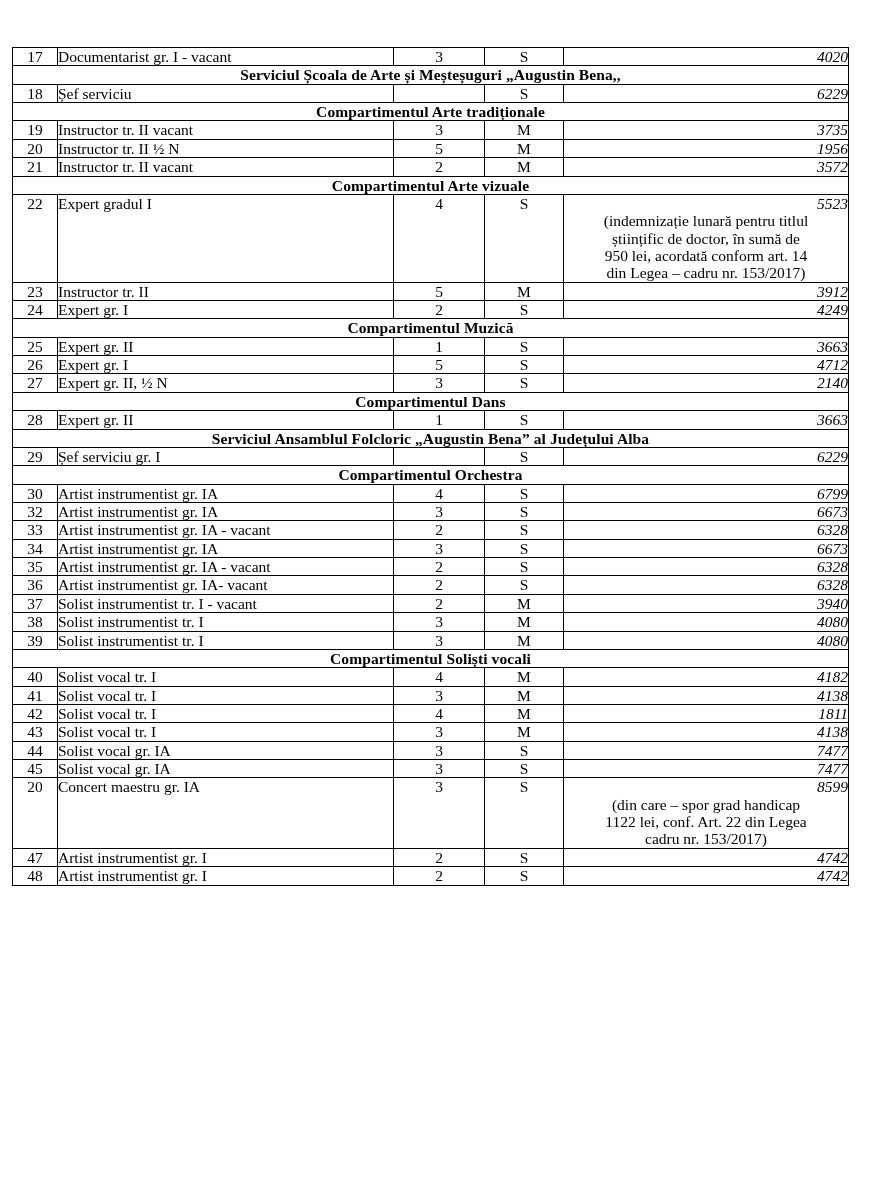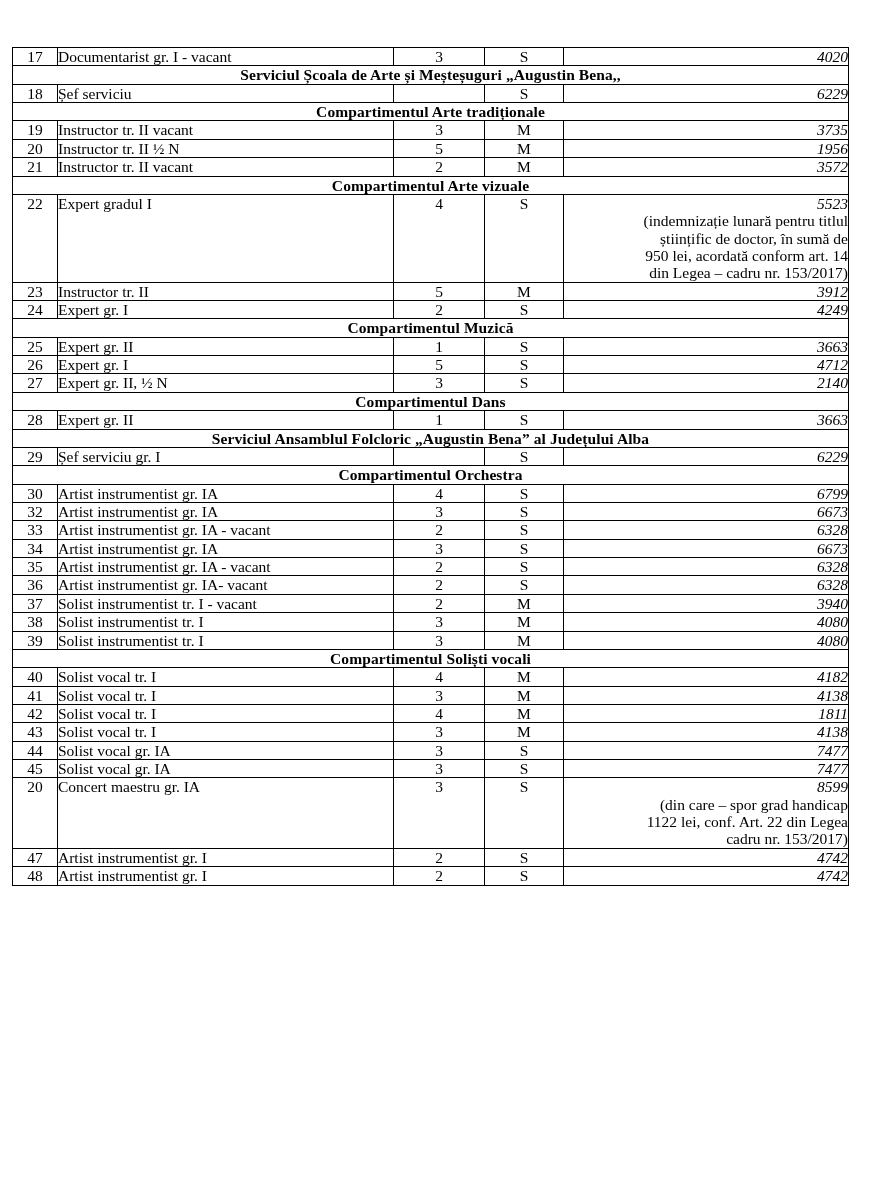--- a/index.html
+++ b/index.html
@@ -74,21 +74,21 @@
     letter-spacing: 0.1px;
     margin-top: 32px;
   }
 
   .sal-amount {
     display: block;
     font-style: italic;
   }
   .sal-note {
     display: block;
-    text-align: right;
+    text-align: center;
   }
   .sal-note span {
     display: block;
   }
 
   
   tr.tall td {
     vertical-align: top;
   }
 </style>

